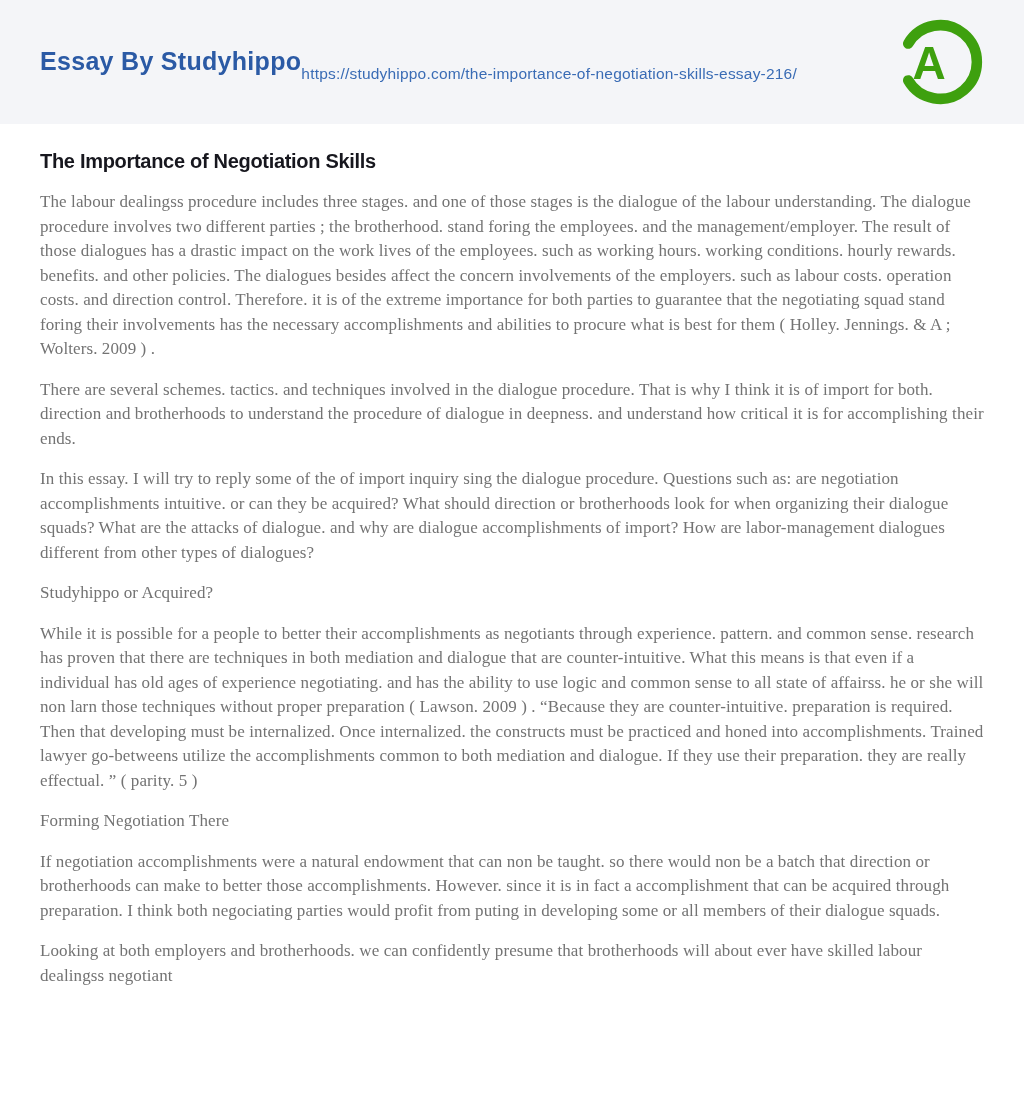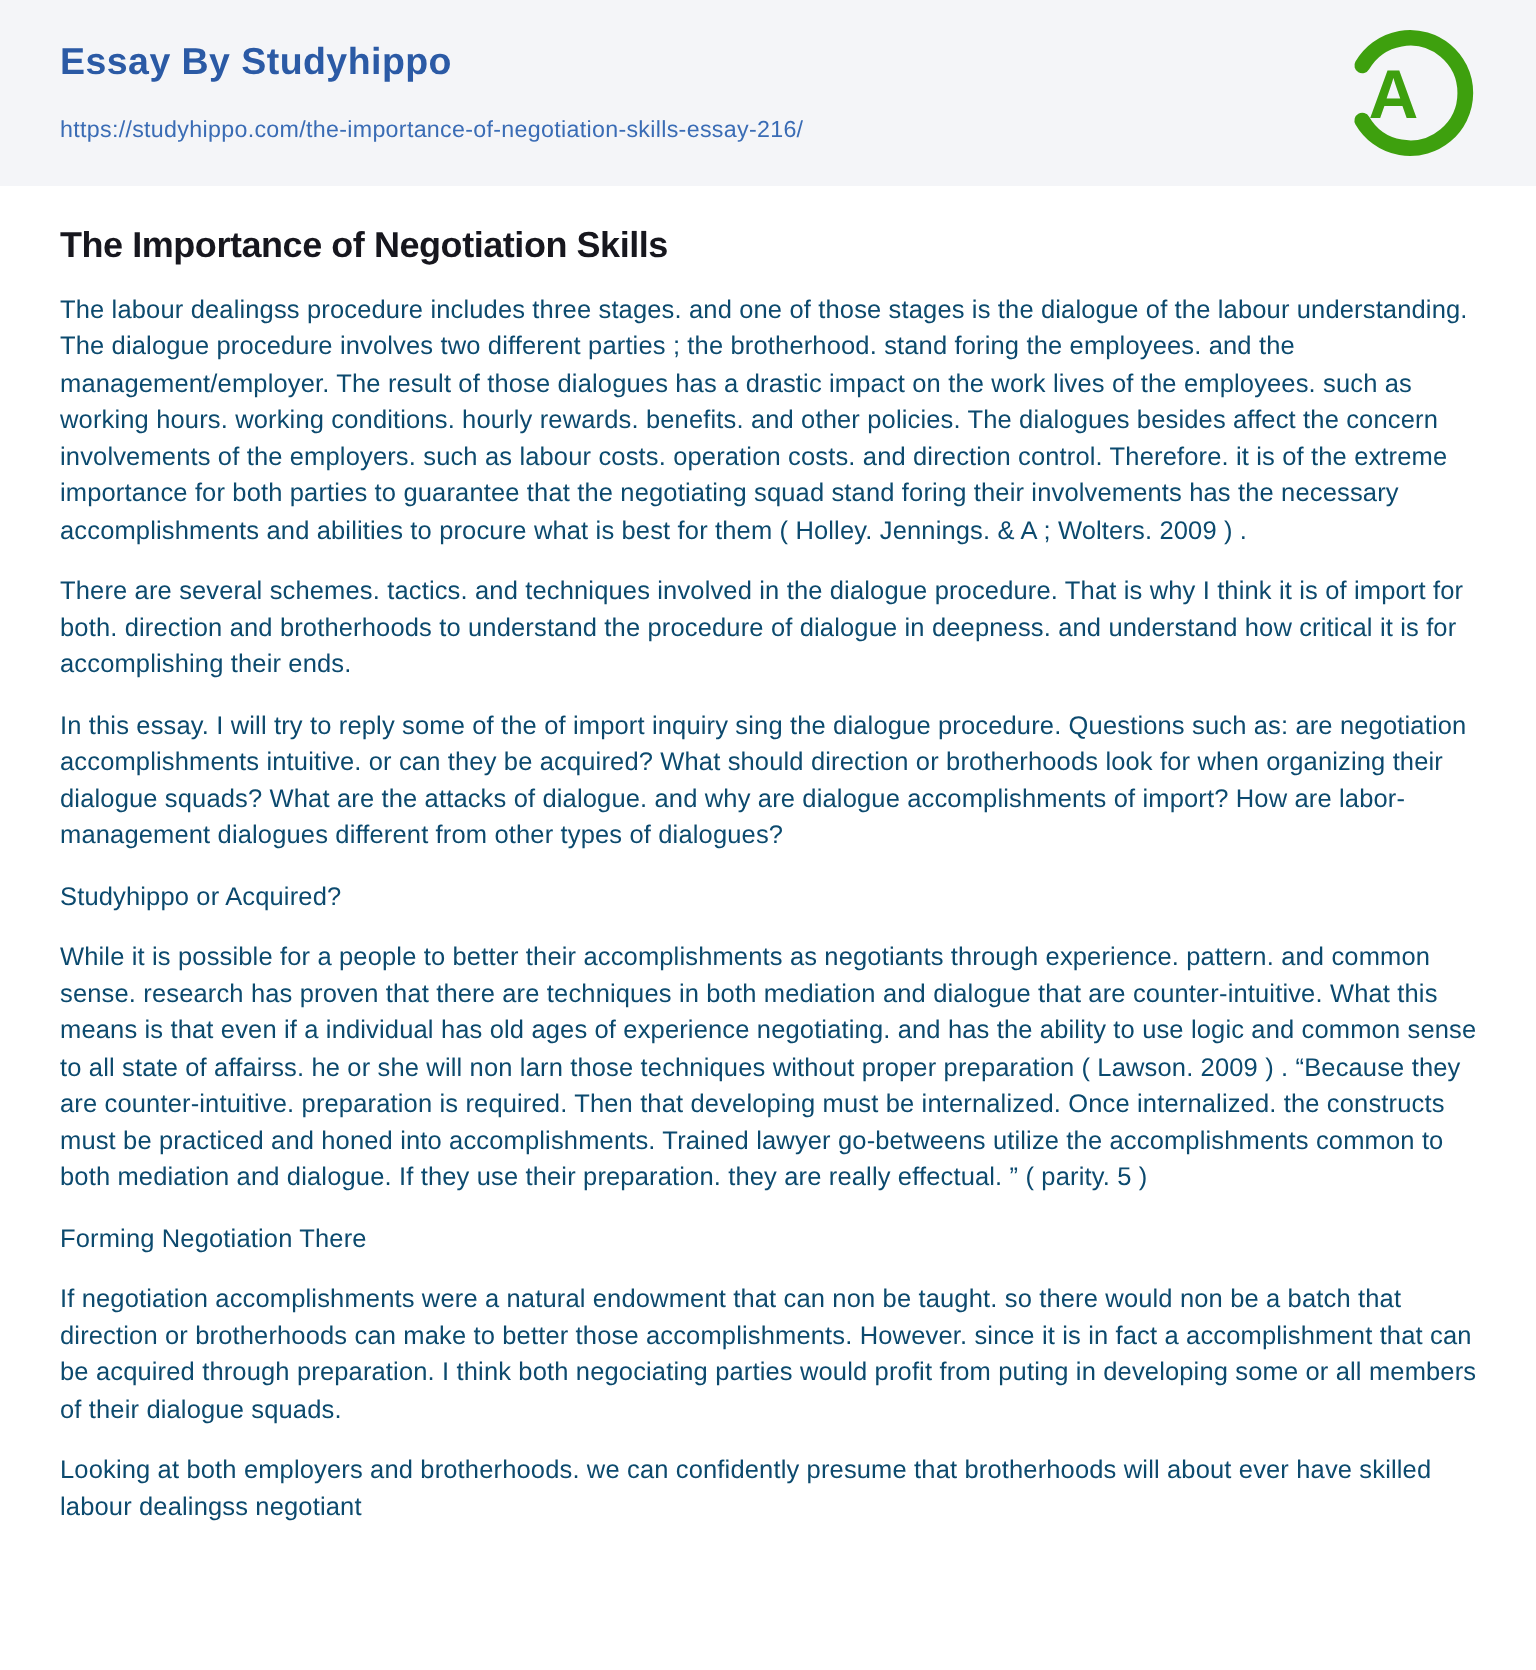--- a/index.html
+++ b/index.html
@@ -19,22 +19,23 @@
     background: #f4f5f8;
     height: 124px;
     box-sizing: border-box;
     padding: 0 38px 0 40px;
     display: flex;
     align-items: center;
     justify-content: space-between;
   }
   .header-text {
     display: flex;
-    flex-direction: column;
+    flex-direction: row;
     justify-content: center;
+    align-items: center;
   }
   .site-title {
     color: #2b5aa5;
     font-size: 25px;
     font-weight: 700;
     letter-spacing: 0.3px;
     line-height: 1.1;
   }
   .essay-url {
     color: #3a6cb5;
@@ -47,34 +48,35 @@
   .logo {
     width: 92px;
     height: 92px;
     flex: 0 0 auto;
   }
   .content {
     padding: 26px 38px 0 40px;
     box-sizing: border-box;
   }
   .essay-title {
-    font-size: 24px;
+    font-size: 20px;
     font-weight: 700;
     color: #17171e;
     letter-spacing: -0.3px;
     margin: 0 0 17px 0;
     line-height: 1.15;
   }
   .essay-paragraph {
     font-size: 17px;
     line-height: 24.5px;
-    color: #0c4a6e;
+    color: #737373;
     margin: 0 0 16px 0;
     max-width: 948px;
     letter-spacing: 0.1px;
+    font-family: Liberation Serif, serif;
   }
 </style>
 </head>
 <body>
 
 <div class="page">
 
   <div class="header">
     <div class="header-text">
       <div class="site-title">Essay By Studyhippo</div>

